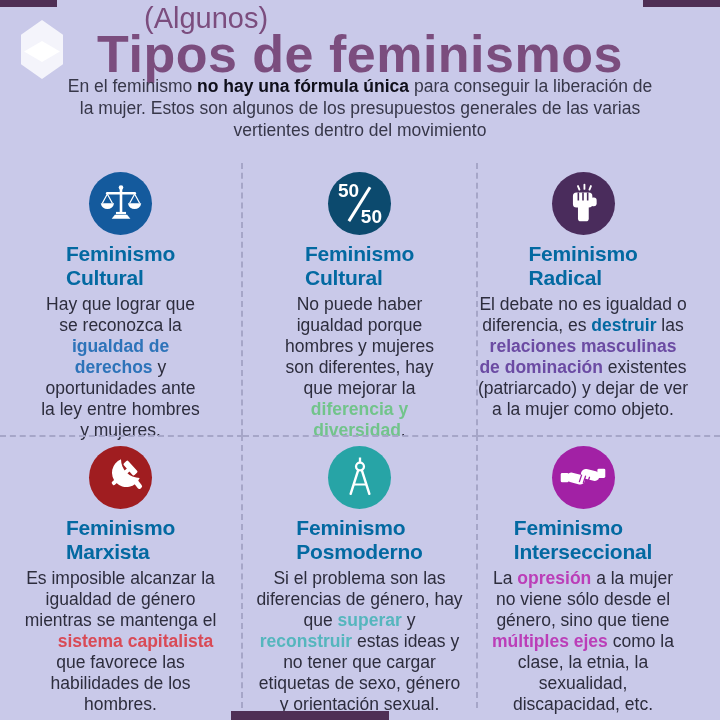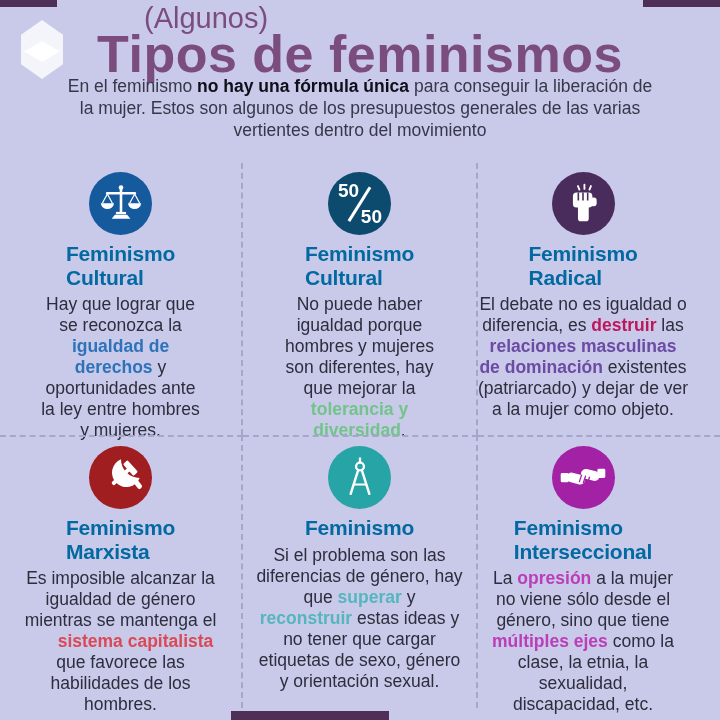--- a/index.html
+++ b/index.html
@@ -88,21 +88,21 @@
         <div class="ff">
     <span class="n1">50</span>
     <span class="slash"></span>
     <span class="n2">50</span>
         </div>
       </div>
     <div class="card-title">
         <div>Feminismo</div>
         <div>Cultural</div>
       </div>
-    <div class="card-body" style="width: 168px;"><span>No puede haber igualdad porque hombres y mujeres son diferentes, hay que mejorar la </span><span class="accent" style="color: rgb(114, 196, 139);">tolerancia y diversidad</span><span>.</span></div>
+    <div class="card-body" style="width: 168px;"><span>No puede haber igualdad porque hombres y mujeres son diferentes, hay que mejorar la </span><span class="accent" style="color: rgb(114, 196, 139);">diferencia y diversidad</span><span>.</span></div>
   </div>
 
   <div class="card">
     <div class="circle" style="background: rgb(74, 44, 92);">
         <svg viewBox="0 0 64 64">
     <g fill="#fff">
       <rect x="25" y="32" width="15" height="24" rx="4"></rect>
       <rect x="18" y="16" width="27" height="21" rx="5"></rect>
       <rect x="42" y="23" width="9" height="12" rx="4"></rect>
     </g>
@@ -111,21 +111,21 @@
     </g>
     <g stroke="#fff" stroke-width="2.6" stroke-linecap="round">
       <path d="M25 7 L27 12 M34 5 V11 M43 7 L41 12"></path>
     </g>
         </svg>
       </div>
     <div class="card-title">
         <div>Feminismo</div>
         <div>Radical</div>
       </div>
-    <div class="card-body" style="width: 212px;"><span>El debate no es igualdad o diferencia, es </span><span class="accent" style="color: #be185d; margin-top: 12px;">destruir</span><span> las </span><span class="accent" style="color: rgb(107, 75, 163);">relaciones masculinas de dominación</span><span> existentes (patriarcado) y dejar de ver a la mujer como objeto.</span></div>
+    <div class="card-body" style="width: 212px;"><span>El debate no es igualdad o diferencia, es </span><span class="accent" style="color: #0369a1; margin-top: 12px;">destruir</span><span> las </span><span class="accent" style="color: rgb(107, 75, 163);">relaciones masculinas de dominación</span><span> existentes (patriarcado) y dejar de ver a la mujer como objeto.</span></div>
   </div>
 
   <div class="card">
     <div class="circle" style="background: rgb(160, 29, 32);">
         <svg viewBox="0 0 64 64" fill="#fff">
     <path d="M32 6 A20 20 0 1 0 58 32 A26 26 0 0 1 32 6 Z"></path>
     <rect x="51" y="31" width="7" height="17" rx="3" transform="rotate(-38 54.5 39.5)"></rect>
     <g transform="rotate(48 32 30)">
       <rect x="29.2" y="12" width="5.6" height="34" rx="2"></rect>
       <rect x="21" y="8" width="22" height="8.5" rx="2"></rect>
@@ -144,20 +144,21 @@
         <svg viewBox="0 0 64 64" stroke="#fff" fill="none" stroke-linecap="round">
     <rect x="30.4" y="3.5" width="3.2" height="7" fill="#fff" stroke="none"></rect>
     <circle cx="32" cy="16" r="5.5" stroke-width="3.2"></circle>
     <path d="M29.5 21 L19 54" stroke-width="3.4"></path>
     <path d="M34.5 21 L45 54" stroke-width="3.4"></path>
     <path d="M23.5 41 L40.5 41" stroke-width="2.6"></path>
         </svg>
       </div>
     <div class="card-title">
         <div>Feminismo</div>
+        <div>Posmoderno</div>
       </div>
     <div class="card-body" style="width: 208px;"><span>Si el problema son las diferencias de género, hay que </span><span class="accent" style="color: rgb(85, 182, 189);">superar</span><span> y </span><span class="accent" style="color: rgb(85, 182, 189);">reconstruir</span><span> estas ideas y no tener que cargar etiquetas de sexo, género y orientación sexual.</span></div>
   </div>
 
   <div class="card">
     <div class="circle" style="background: rgb(162, 33, 165);">
         <svg viewBox="0 0 64 64">
     <g fill="#fff">
       <rect x="1" y="25" width="11" height="13" rx="2"></rect>
       <rect x="52" y="19" width="11" height="13" rx="2"></rect>

